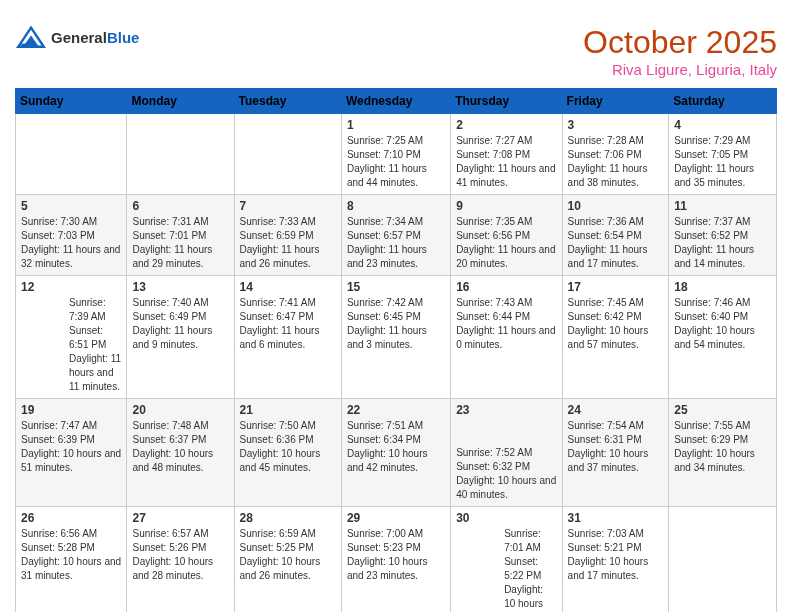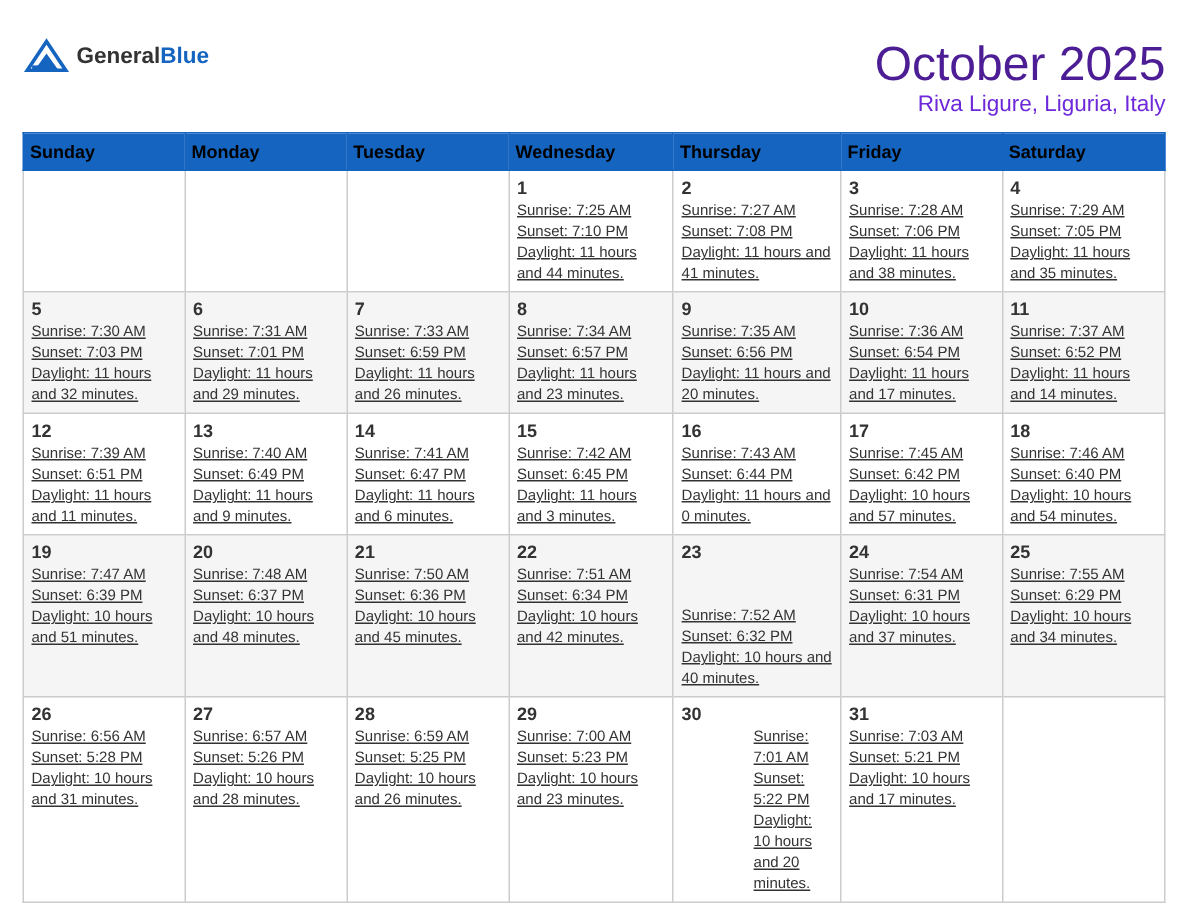--- a/index.html
+++ b/index.html
@@ -29,25 +29,25 @@
     .logo-icon {
       width: 32px;
       height: 28px;
     }
     .title-block {
       text-align: right;
     }
     .month-title {
       font-size: 32px;
       font-weight: normal;
-      color: #4c1d95;
+      color: #c2410c;
     }
     .location {
       font-size: 15px;
-      color: #6d28d9;
+      color: #ec4899;
     }
     .calendar {
       width: 100%;
       border-collapse: collapse;
       border: 1px solid #ccc;
     }
     .calendar th {
       background: #1565c0;
       color: #000000;
       font-size: 12px;
@@ -71,21 +71,20 @@
     }
     .day-num {
       font-size: 12px;
       font-weight: bold;
       margin-bottom: 2px;
       display: block;
     }
     .day-info {
       font-size: 10px;
       line-height: 1.4;
-      text-decoration: underline;
     }
     .empty-cell {
       background: #fff;
     }
     .calendar tr:nth-child(even) .empty-cell {
       background: #f5f5f5;
     }
   </style>
 </head>
 <body>
@@ -192,21 +191,21 @@
           <td>
             <span class="day-num">11</span>
             <div class="day-info" style="white-space: pre-line;">Sunrise: 7:37 AM
 Sunset: 6:52 PM
 Daylight: 11 hours and 14 minutes.</div>
           </td>
         </tr>
         <tr>
           <td>
             <span class="day-num">12</span>
-            <div class="day-info" style="white-space: pre-line;">Sunrise: 7:39 AM
+            <div class="day-info" style="white-space: pre-line; margin-left: 48px;">Sunrise: 7:39 AM
 Sunset: 6:51 PM
 Daylight: 11 hours and 11 minutes.</div>
           </td>
           <td>
             <span class="day-num">13</span>
             <div class="day-info" style="white-space: pre-line;">Sunrise: 7:40 AM
 Sunset: 6:49 PM
 Daylight: 11 hours and 9 minutes.</div>
           </td>
           <td>

